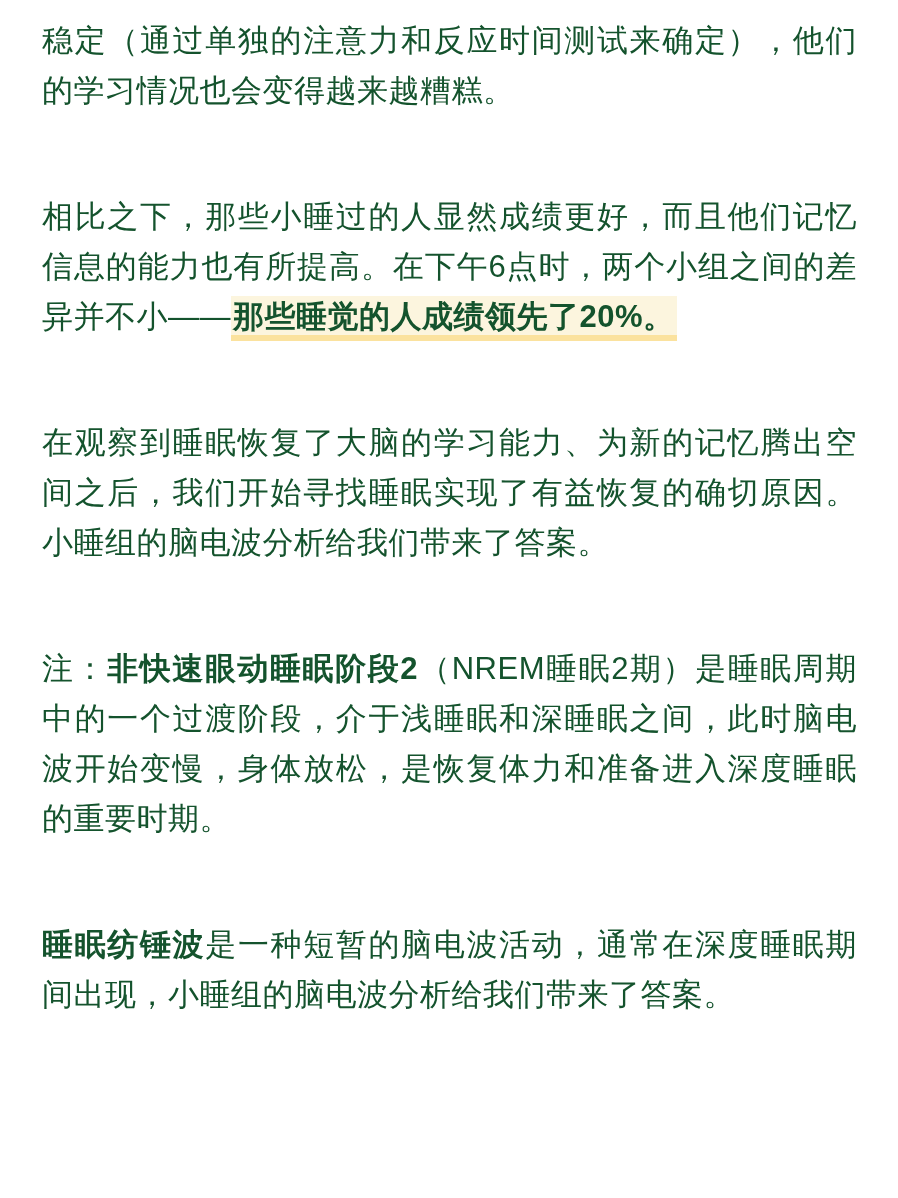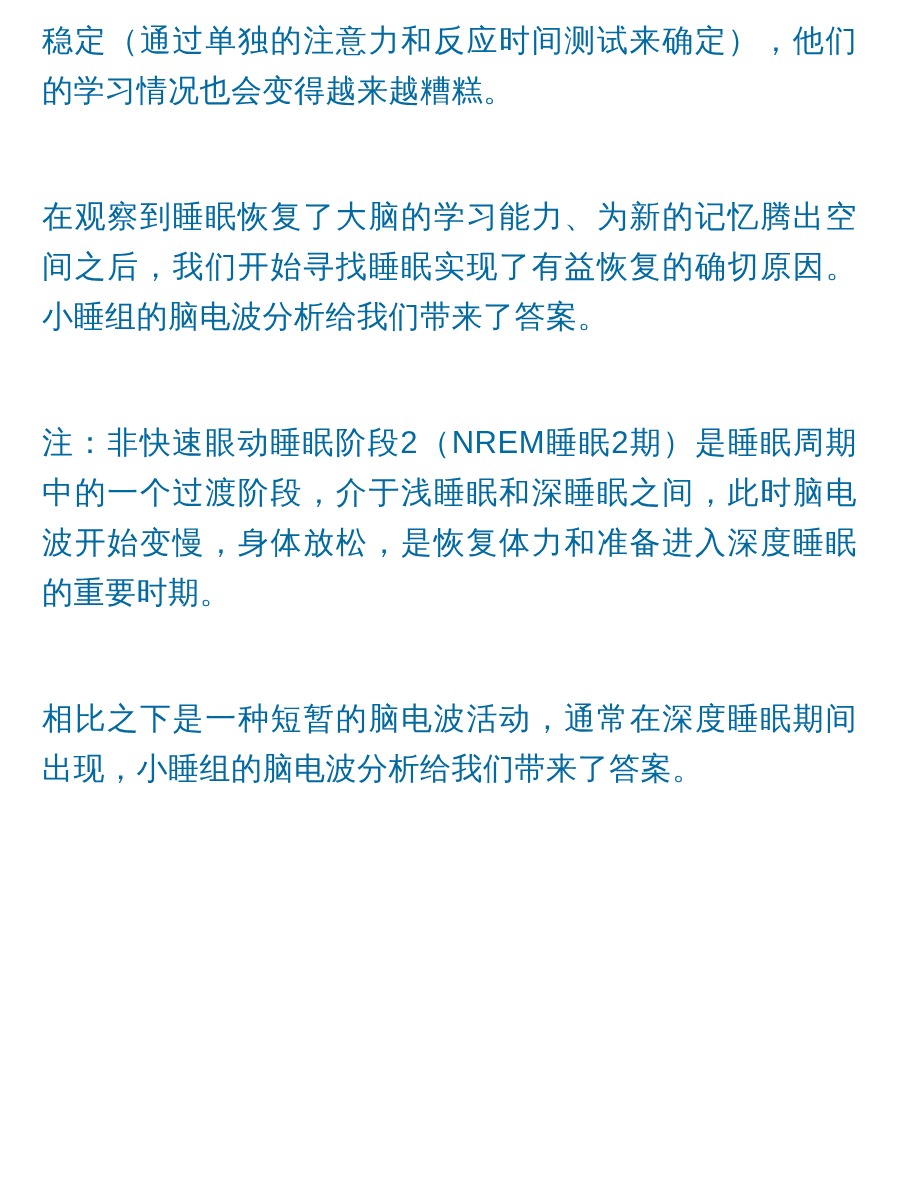--- a/index.html
+++ b/index.html
@@ -14,57 +14,60 @@
     font-family: "Liberation Sans", "DejaVu Sans", sans-serif;
   }
   .article {
     box-sizing: border-box;
     width: 898px;
     padding: 16px 41px 0 42px;
   }
   .para {
     font-size: 31px;
     line-height: 50px;
-    color: #0369a1;
+    color: #14532d;
     margin: 0 0 76px 0;
     text-align: justify;
     letter-spacing: 0.5px;
   }
   .para:last-child {
     margin-bottom: 0;
   }
   .run-bold {
-    font-weight: 400;
+    font-weight: 700;
     margin-top: 8px;
   }
   .run-highlight {
     font-weight: 700;
     background: #fcf5de;
     border-bottom: 6px solid #fbe29e;
     padding: 3px 2px 1px 2px;
     -webkit-box-decoration-break: clone;
     box-decoration-break: clone;
   }
 </style>
 </head>
 <body>
 
 <div class="article">
 
   <p class="para">
     <span>稳定（通过单独的注意力和反应时间测试来确定），他们的学习情况也会变得越来越糟糕。</span>
   </p>
 
+  <p class="para">
+    <span>相比之下，那些小睡过的人显然成绩更好，而且他们记忆信息的能力也有所提高。在下午6点时，两个小组之间的差异并不小——</span><span class="run-highlight">那些睡觉的人成绩领先了20%。</span>
+  </p>
 
   <p class="para">
     <span>在观察到睡眠恢复了大脑的学习能力、为新的记忆腾出空间之后，我们开始寻找睡眠实现了有益恢复的确切原因。小睡组的脑电波分析给我们带来了答案。</span>
   </p>
 
 
   <p class="para">
     <span>注：</span><span class="run-bold">非快速眼动睡眠阶段2</span><span>（NREM睡眠2期）是睡眠周期中的一个过渡阶段，介于浅睡眠和深睡眠之间，此时脑电波开始变慢，身体放松，是恢复体力和准备进入深度睡眠的重要时期。</span>
   </p>
 
   <p class="para">
-    <span class="run-bold">相比之下</span><span>是一种短暂的脑电波活动，通常在深度睡眠期间出现，小睡组的脑电波分析给我们带来了答案。</span>
+    <span class="run-bold">睡眠纺锤波</span><span>是一种短暂的脑电波活动，通常在深度睡眠期间出现，小睡组的脑电波分析给我们带来了答案。</span>
   </p>
 
 </div>
 
 </body></html>

